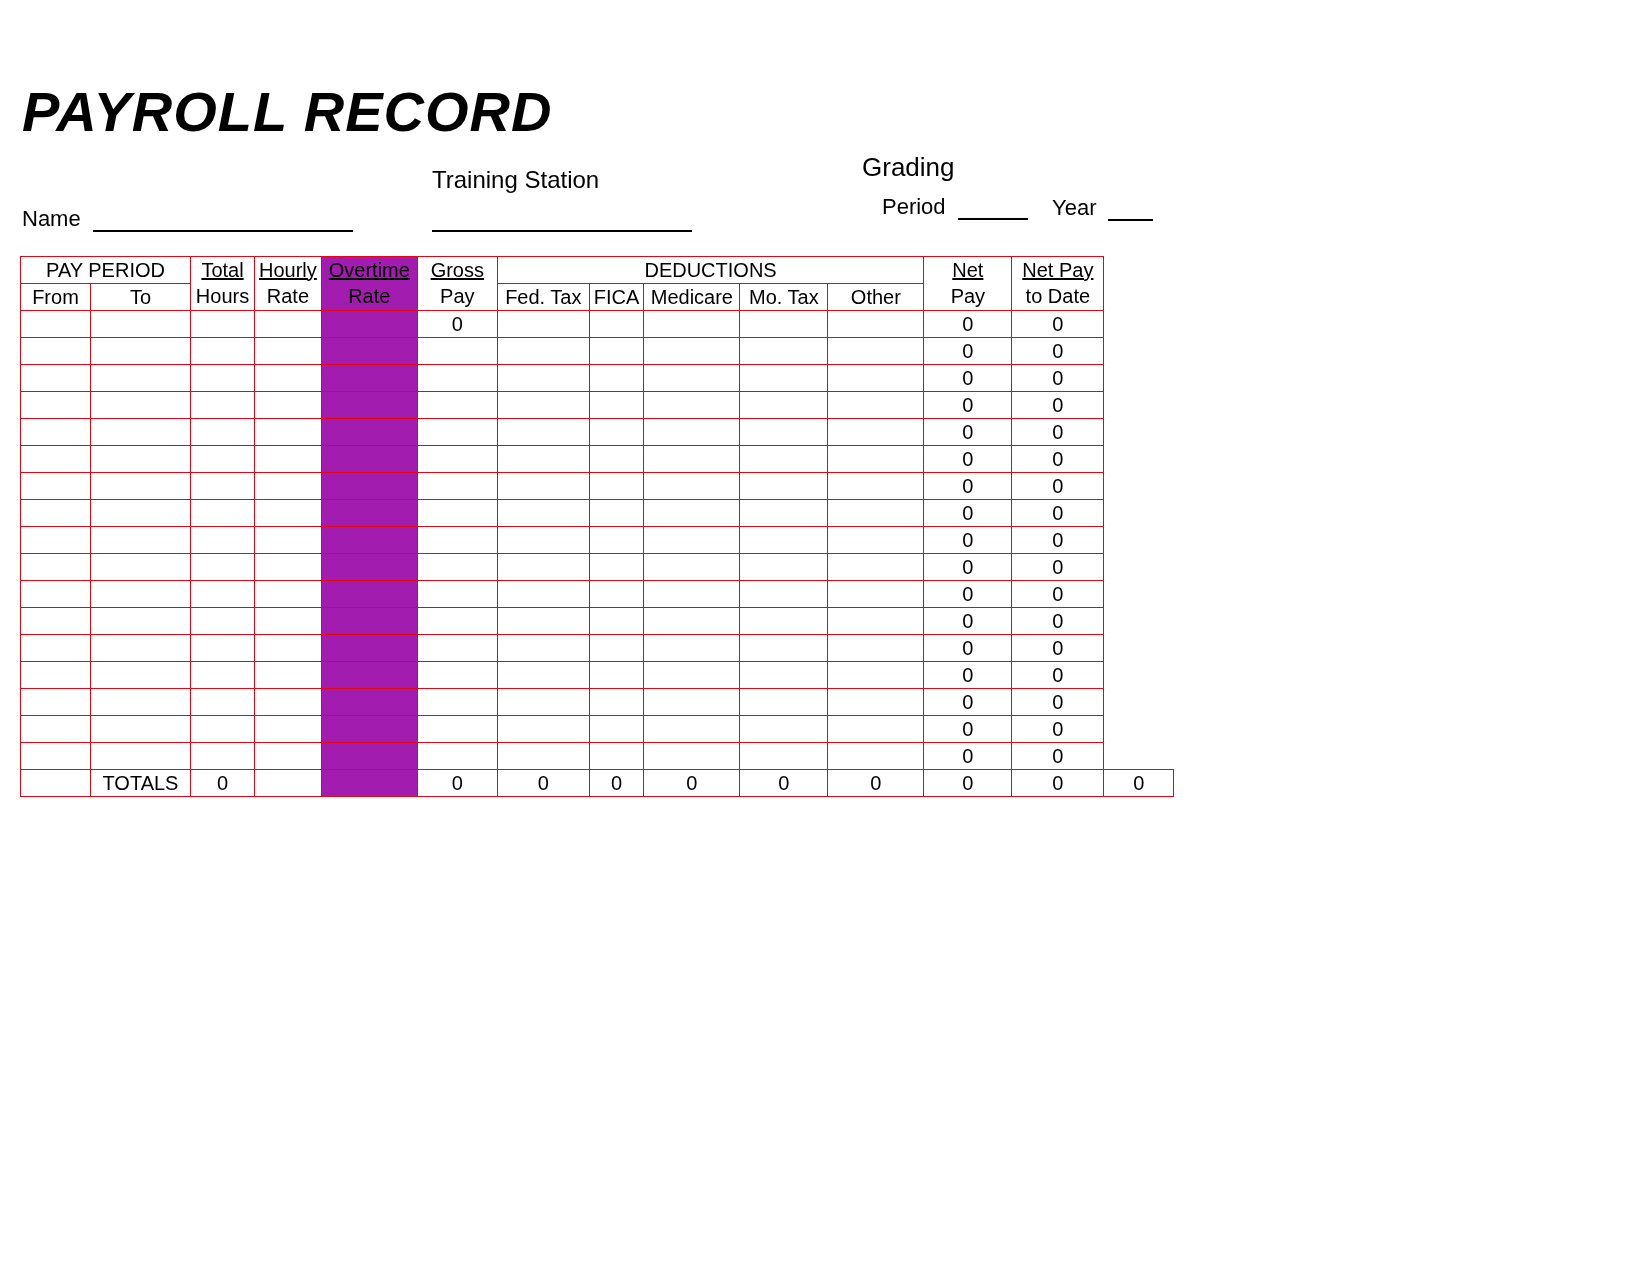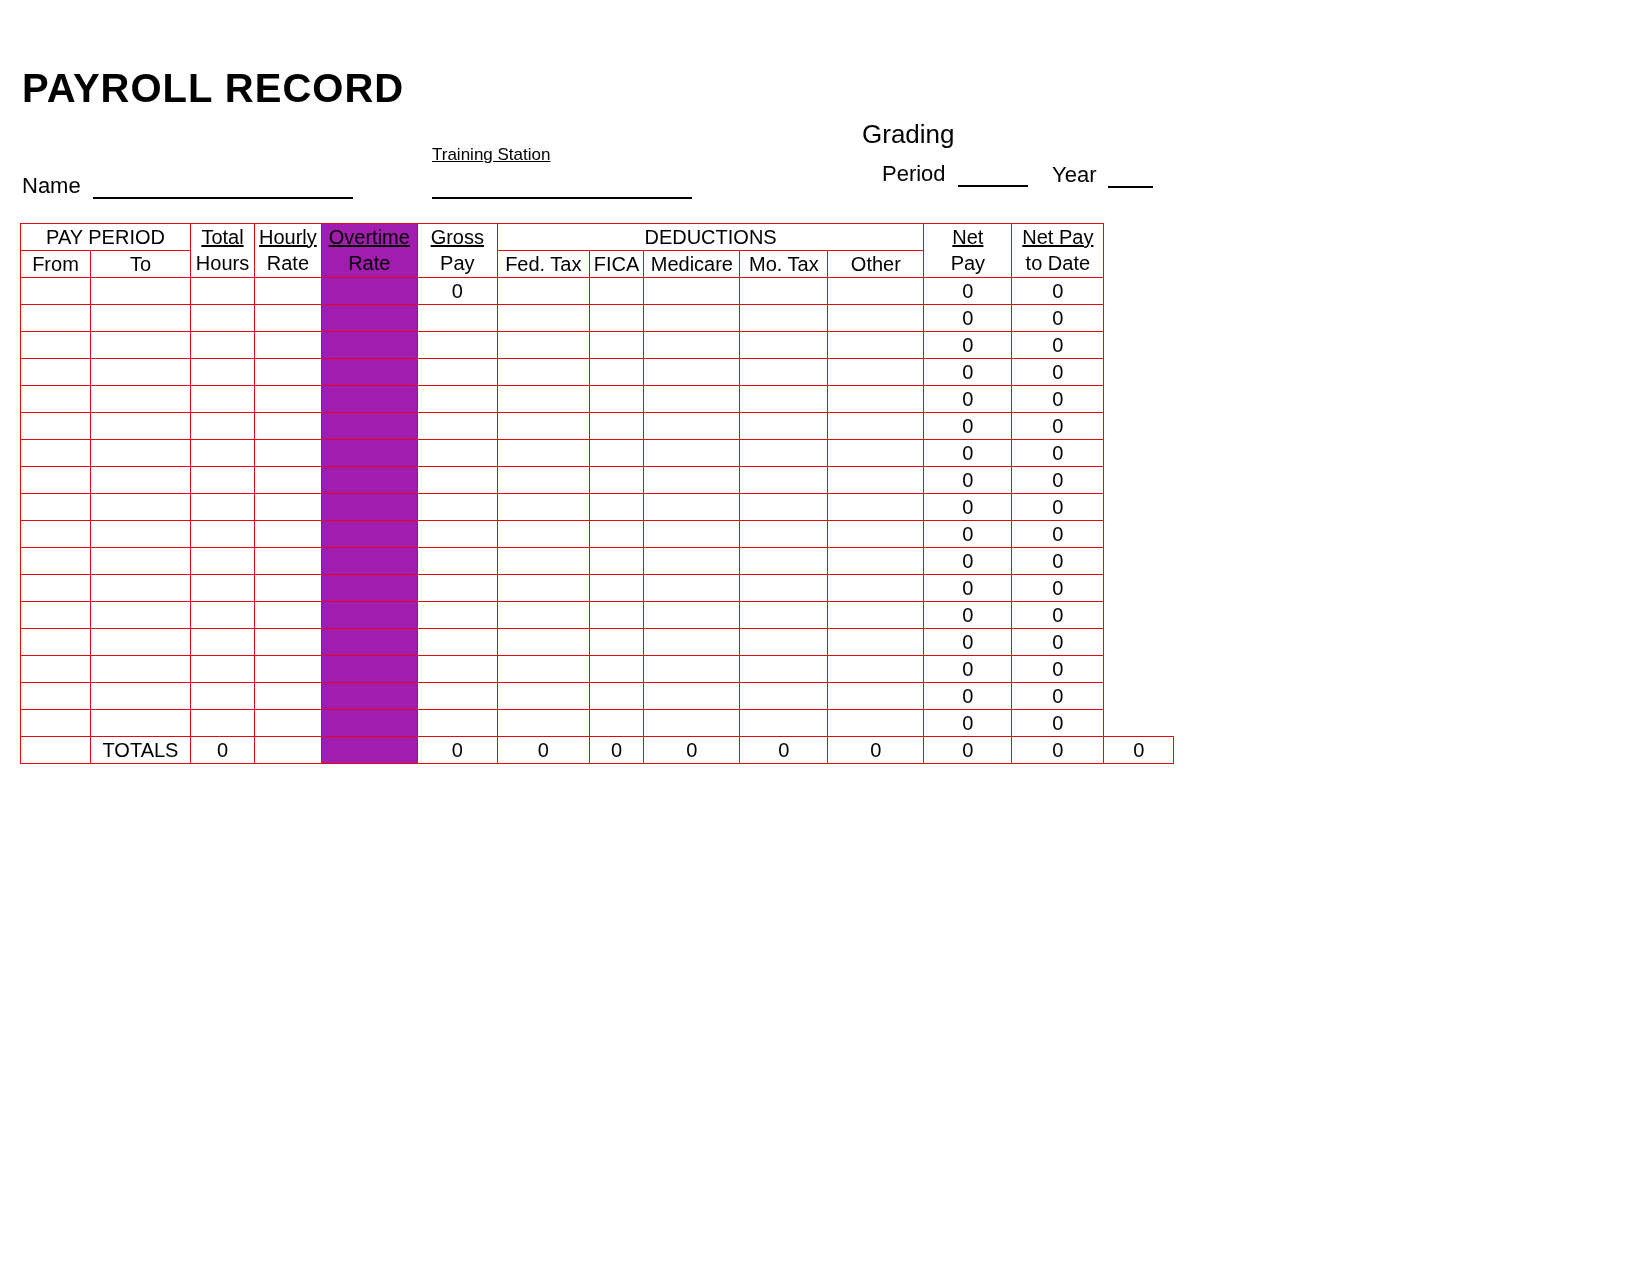--- a/index.html
+++ b/index.html
@@ -8,43 +8,44 @@
     background: #fff;
     font-family: Arial, Helvetica, sans-serif;
     width: 1650px;
     height: 1275px;
     box-sizing: border-box;
   }
   .page {
     padding: 65px 20px 0 20px;
   }
   .title {
-    font-size: 40px;
+    font-size: 56px;
     font-weight: 900;
+    font-style: italic;
     letter-spacing: 1px;
-    margin: 1px 0 18px 2px;
+    margin: 14px 0 18px 2px;
   }
   .header-row {
     display: flex;
     align-items: flex-end;
     font-size: 22px;
     margin-bottom: 20px;
     margin-left: 2px;
     position: relative;
     height: 70px;
   }
   .field-group { display: flex; align-items: flex-end; margin-top: 12px; }
   .field-label { margin-right: 12px; }
   .underline {
     display: inline-block;
     border-bottom: 2px solid #000;
     height: 22px;
   }
   .ts-group { position: absolute; left: 410px; bottom: 0; }
-  .ts-label { position: absolute; left: 410px; top: 16px; font-size: 17px; text-decoration: underline; }
+  .ts-label { position: absolute; left: 410px; top: 4px; font-size: 24px; }
   .grading-label { position: absolute; left: 840px; top: -10px; font-size: 26px; }
   .period-group { position: absolute; left: 860px; bottom: 12px; }
   .year-group { position: absolute; left: 1030px; bottom: 11px; }
 
   table.payroll {
     border-collapse: collapse;
     font-size: 20px;
     margin-top: 24px;
   }
   table.payroll td, table.payroll th {

